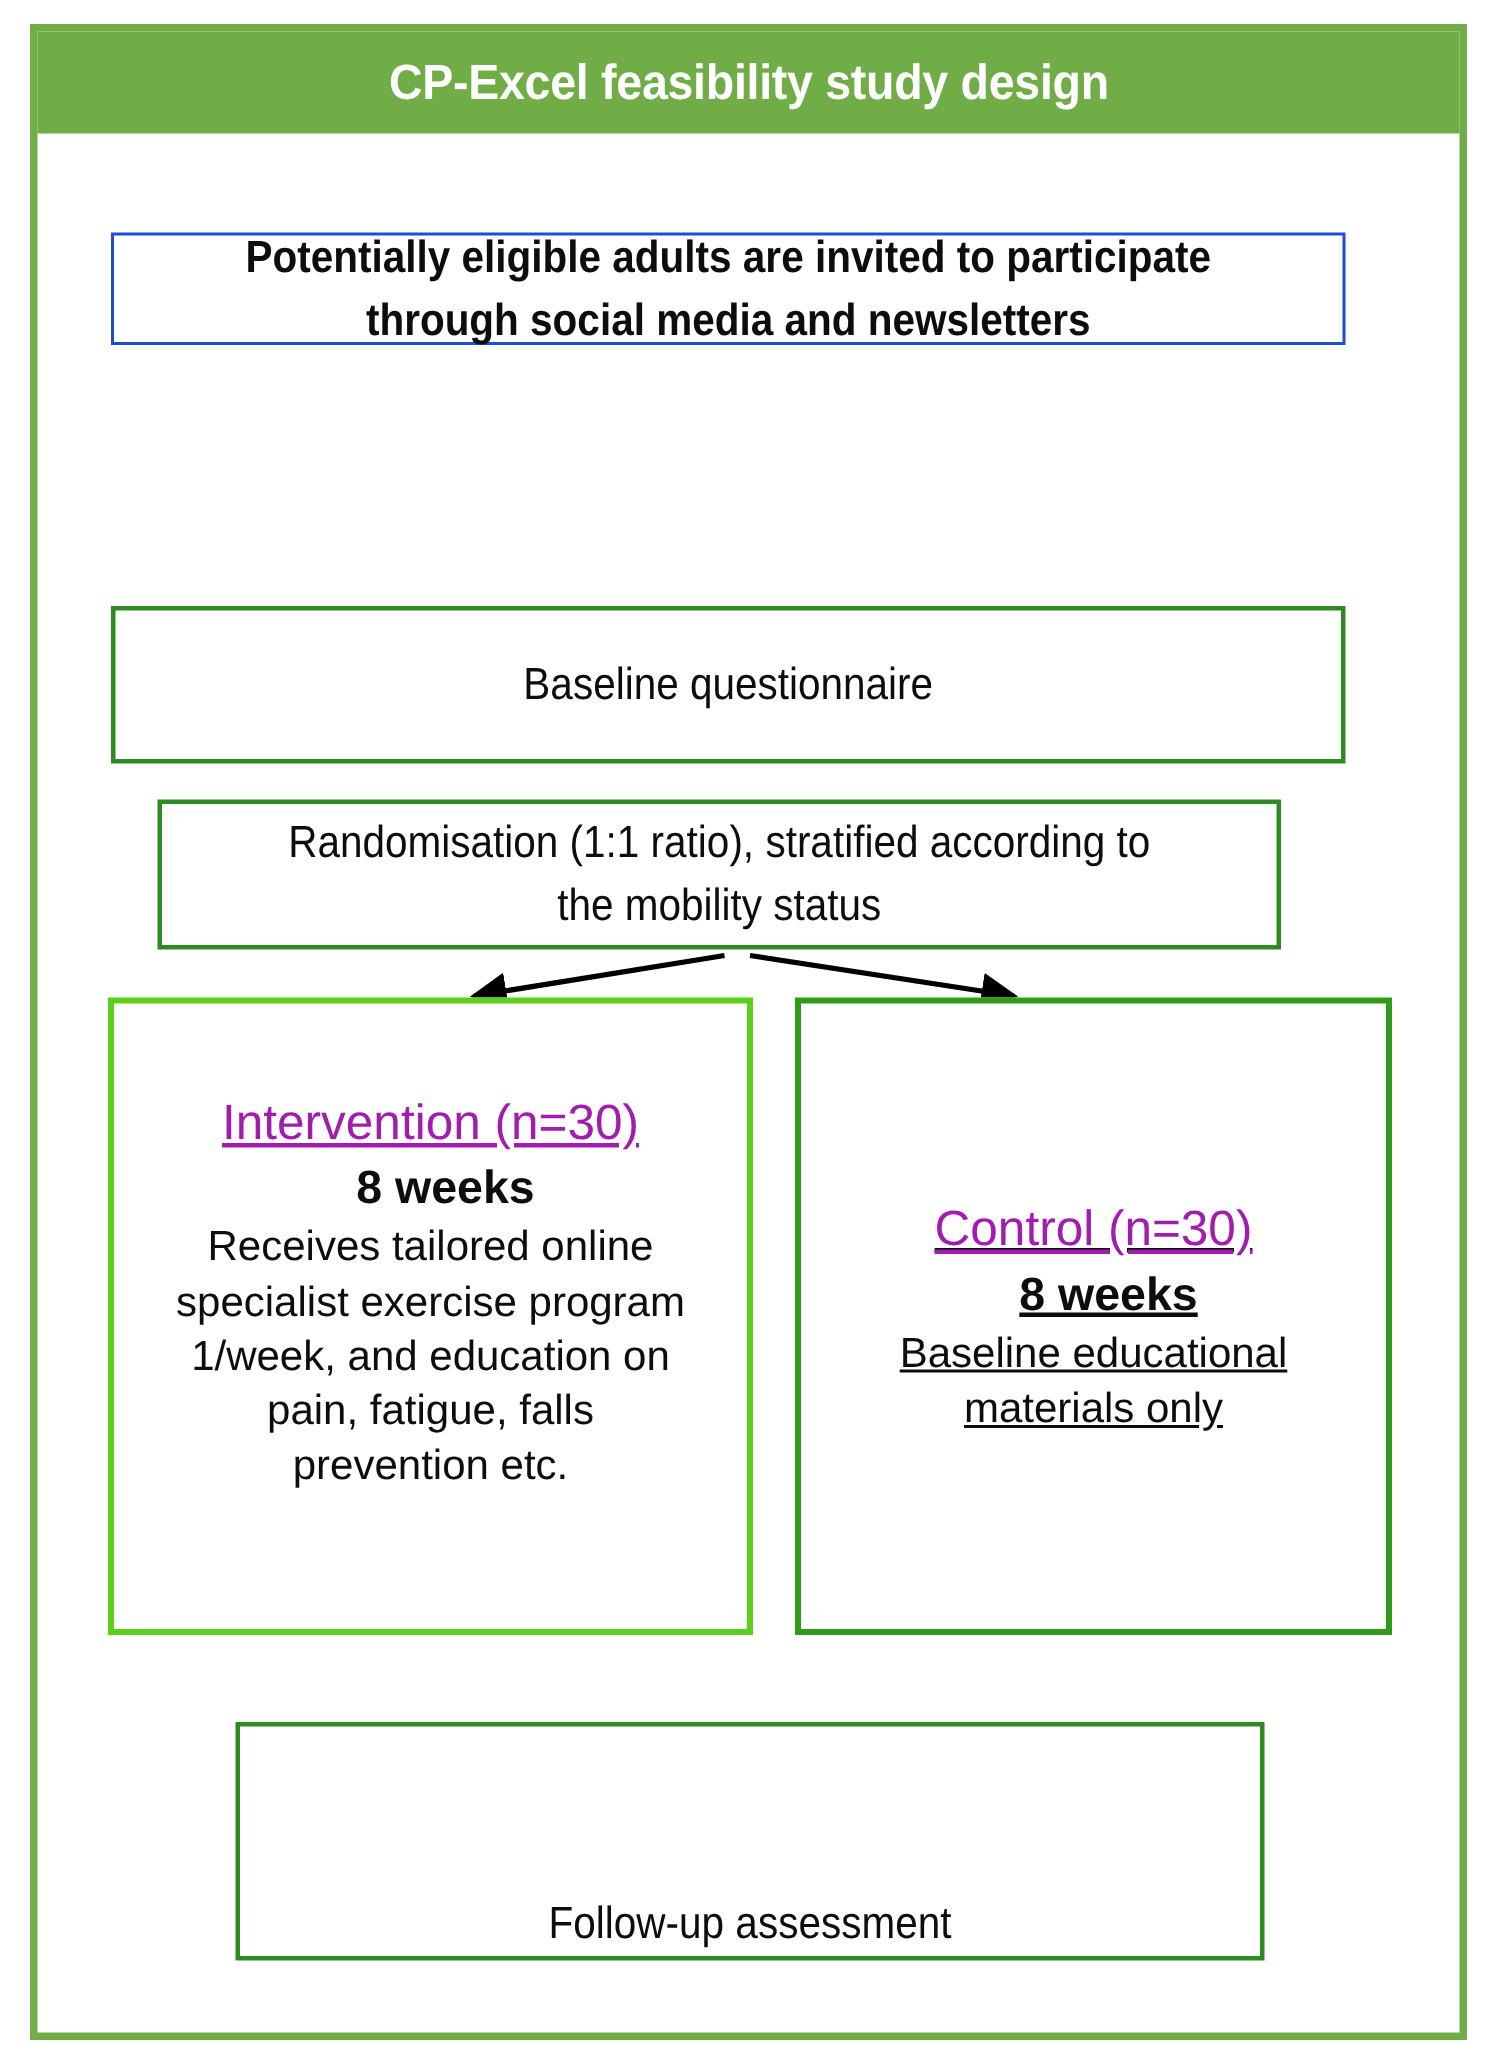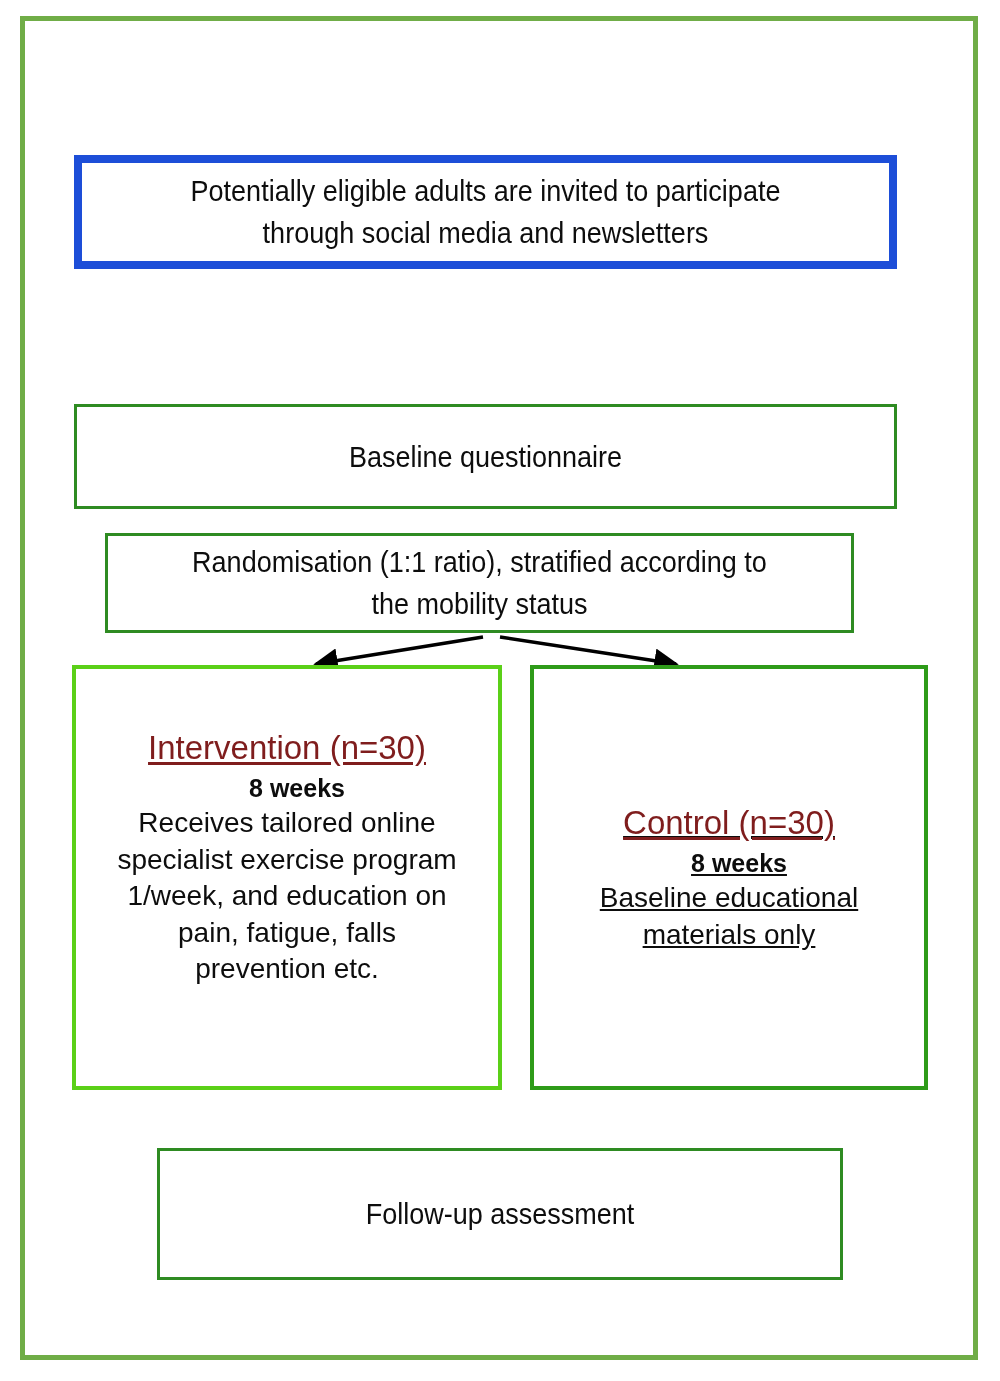--- a/index.html
+++ b/index.html
@@ -74,25 +74,25 @@
 
   
   .condensed {
     font-size: 30px;
     line-height: 1.40;
     transform: scaleX(0.90);
     transform-origin: center center;
     white-space: pre-line;
   }
 
-  .box-recruit   { left: 74px;  top: 155px; width: 823px; height: 114px; border: 8px solid #1d4ed8; }
+  .box-recruit   { left: 74px;  top: 155px; width: 823px; height: 75px; border: 2px solid #1d4ed8; font-weight: bold; }
   .box-screen    { left: 74px;  top: 278px; width: 823px; height: 88px;  border: 3px solid #2E8B22; }
   .box-baseline  { left: 74px;  top: 404px; width: 823px; height: 105px; border: 3px solid #2E8B22; }
   .box-random    { left: 105px; top: 533px; width: 749px; height: 100px; border: 3px solid #2E8B22; text-align: center; }
-  .box-followup  { left: 157px; top: 1148px; width: 686px; height: 132px; border: 3px solid #2E8B22; }
+  .box-followup  { left: 157px; top: 1148px; width: 686px; height: 159px; border: 3px solid #2E8B22; align-items: flex-end; }
 
   
   .box-intervention {
     left: 72px;
     top: 665px;
     width: 430px;
     height: 425px;
     border: 4px solid #5BD018;
     align-items: flex-start;
     padding-top: 58px;
@@ -110,25 +110,25 @@
   .arm-inner {
     width: 100%;
     text-align: center;
     line-height: 1.30;
   }
   .arm-title {
     display: block;
     font-size: 33px;
     text-decoration: underline;
     text-underline-offset: 3px;
-    color: #7f1d1d;
+    color: #a21caf;
   }
   .arm-weeks {
     display: block;
-    font-size: 25px;
+    font-size: 31px;
     font-weight: bold;
     color: #0d0d0d;
     margin-top: 2px;
     margin-left: 20px;
   }
   .arm-desc {
     display: block;
     font-size: 28px;
     color: #0d0d0d;
     white-space: pre-line;
@@ -145,20 +145,23 @@
     pointer-events: none;
   }
 </style>
 </head>
 <body>
 
 <div id="page">
 
   <div class="outer-frame"></div>
 
+  <div class="title-band">
+    <div class="title-text">CP-Excel feasibility study design</div>
+  </div>
 
   <div class="flow-box box-recruit">
     <span class="box-text condensed">Potentially eligible adults are invited to participate
 through social media and newsletters</span>
   </div>
 
 
   <div class="flow-box box-baseline">
     <span class="box-text condensed">Baseline questionnaire</span>
   </div>

